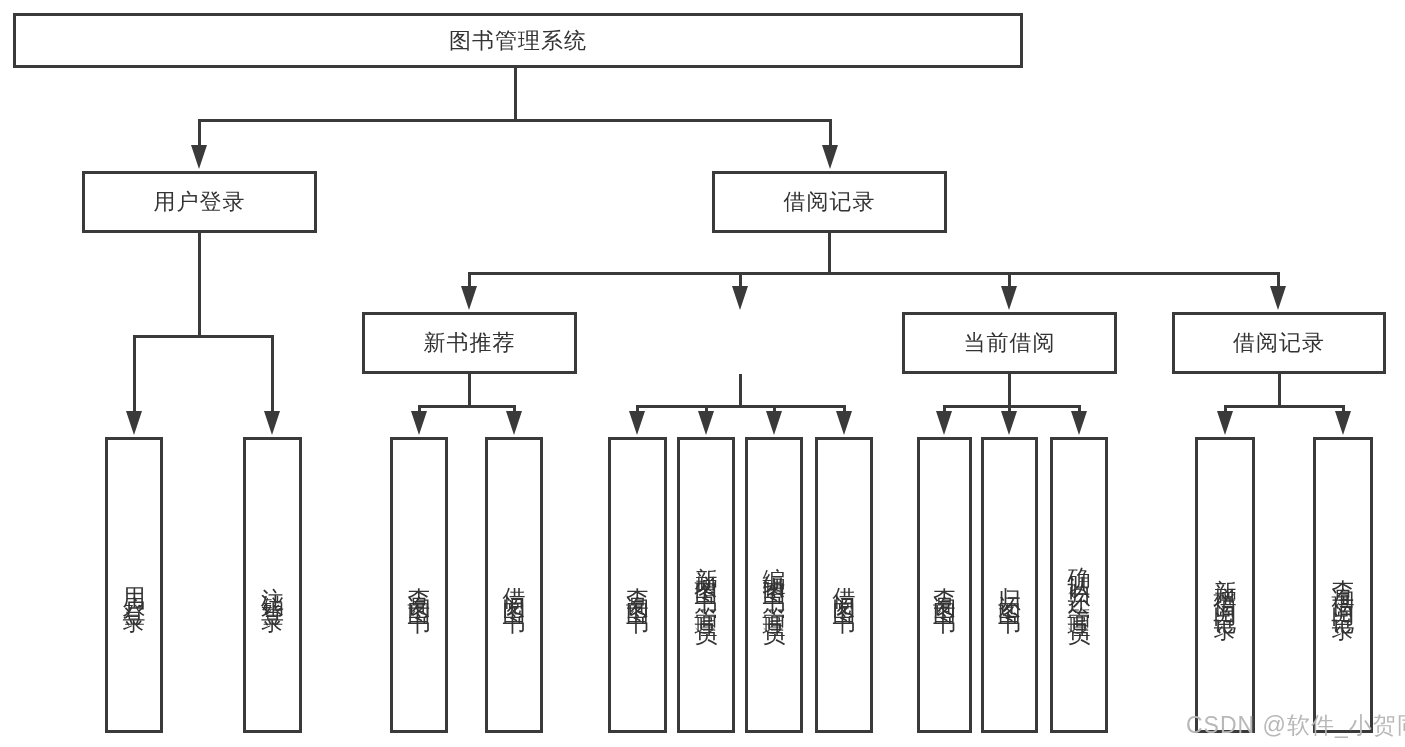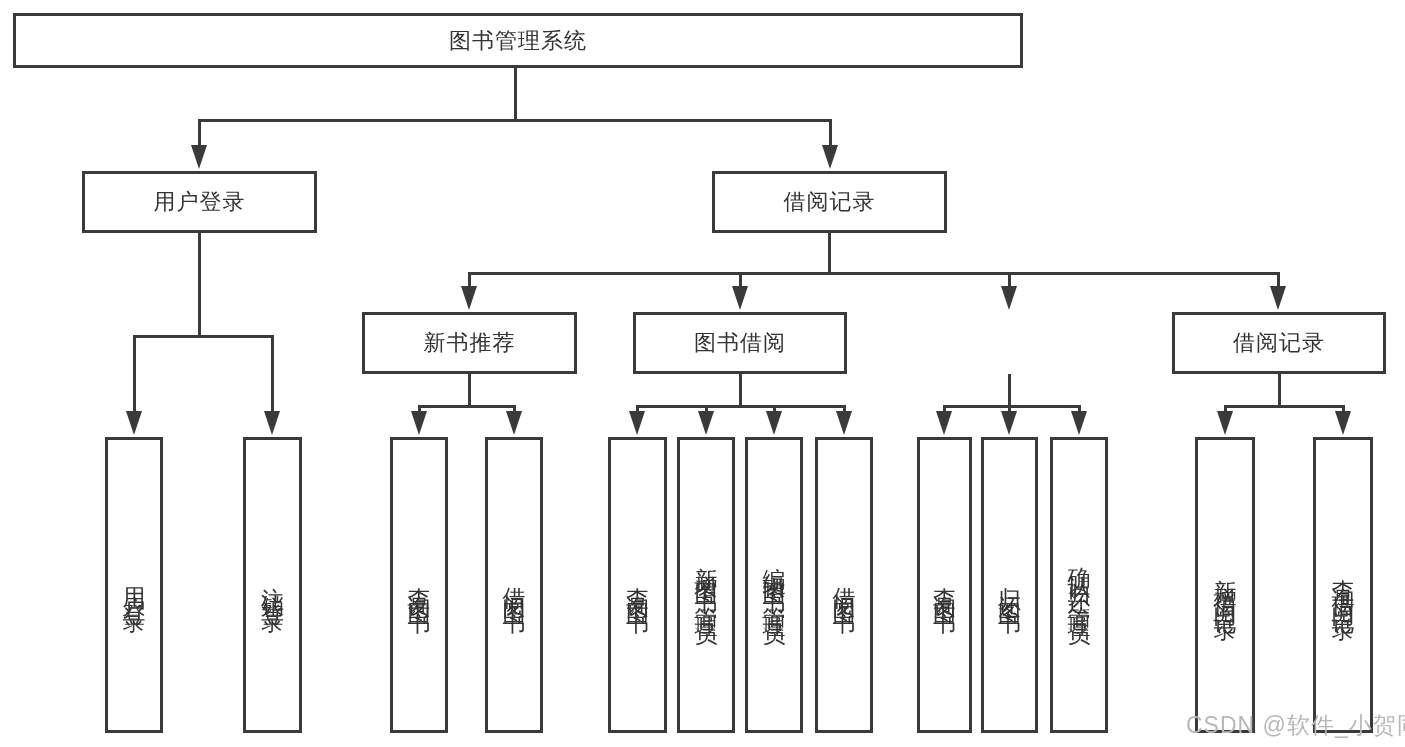--- a/index.html
+++ b/index.html
@@ -112,22 +112,22 @@
   <div class="vline" style="left:739px;top:272px;height:20px;"></div>
   <div class="ah" style="left:732px;top:286px;"></div>
   <div class="vline" style="left:1008px;top:272px;height:20px;"></div>
   <div class="ah" style="left:1001px;top:286px;"></div>
   <div class="vline" style="left:1277px;top:272px;height:20px;"></div>
   <div class="ah" style="left:1270px;top:286px;"></div>
 
   <div class="box" style="left:362px;top:312px;width:215px;height:62px;align-items:center;">
     <span>新书推荐</span>
   </div>
-  <div class="box" style="left:633px;top:312px;width:214px;height:62px;">
-    <span>图书借阅</span>
+  <div class="box" style="left:902px;top:312px;width:215px;height:62px;">
+    <span>当前借阅</span>
   </div>
   <div class="box" style="left:1172px;top:312px;width:214px;height:62px;">
     <span>借阅记录</span>
   </div>
 
   <div class="vline" style="left:468px;top:374px;height:34px;"></div>
   <div class="hline" style="left:418px;top:405px;width:98px;"></div>
   <div class="vline" style="left:418px;top:405px;height:12px;"></div>
   <div class="ah" style="left:411px;top:411px;"></div>
   <div class="vline" style="left:513px;top:405px;height:12px;"></div>

